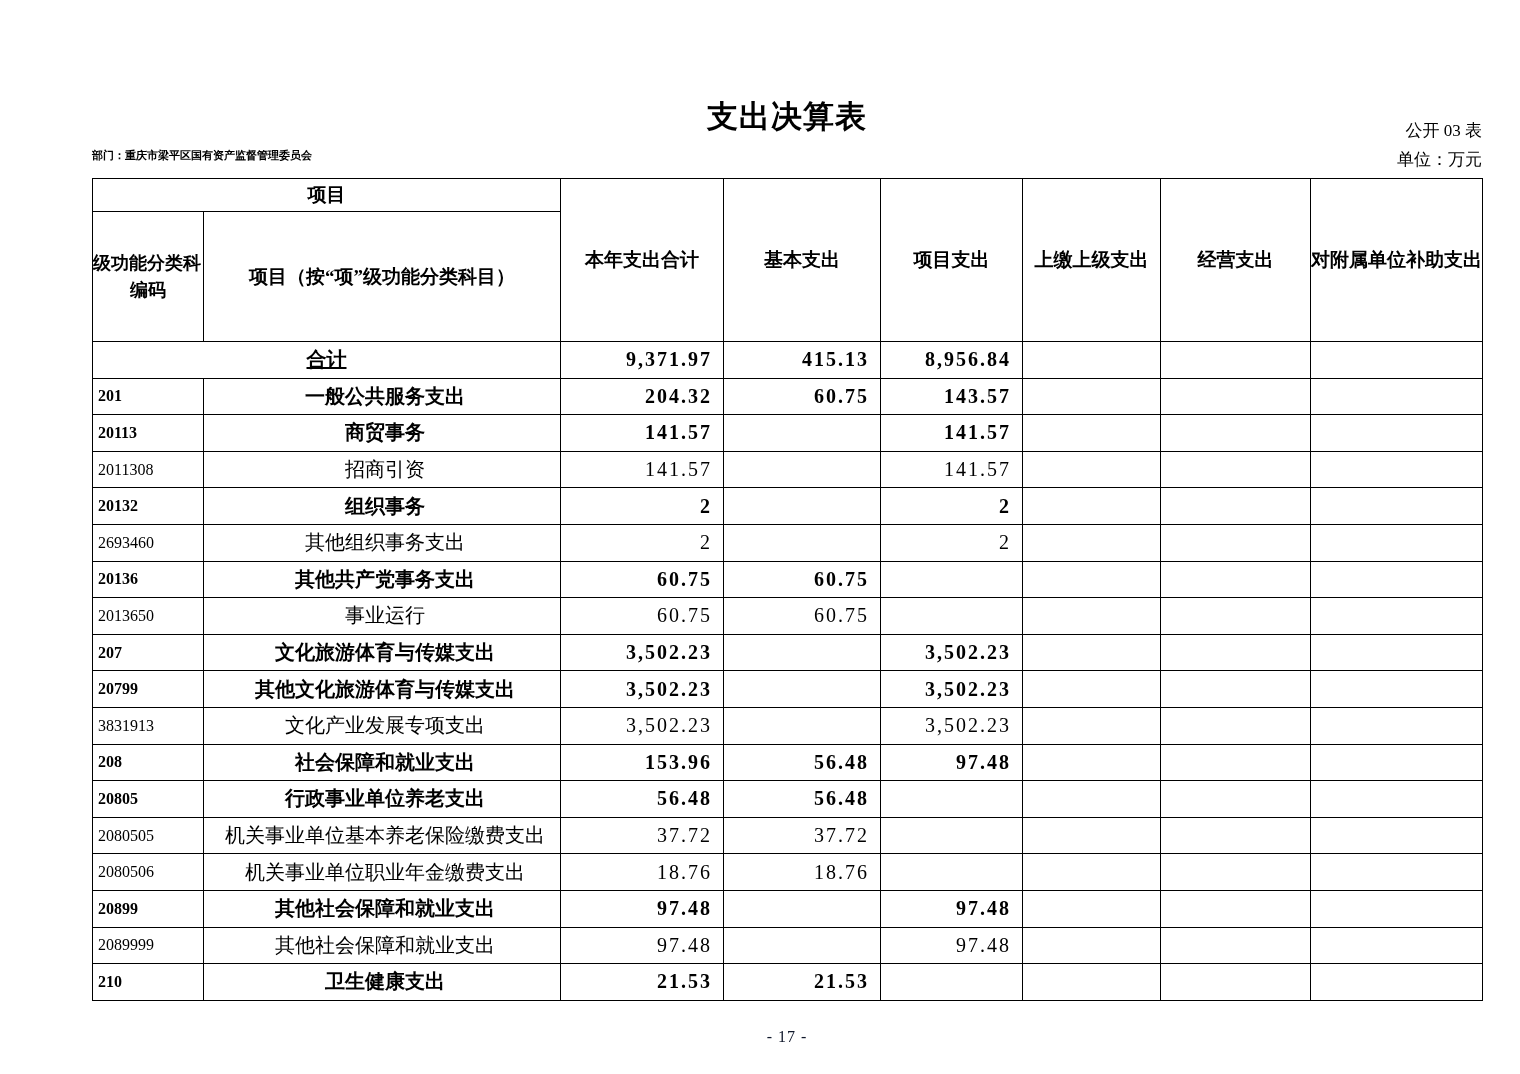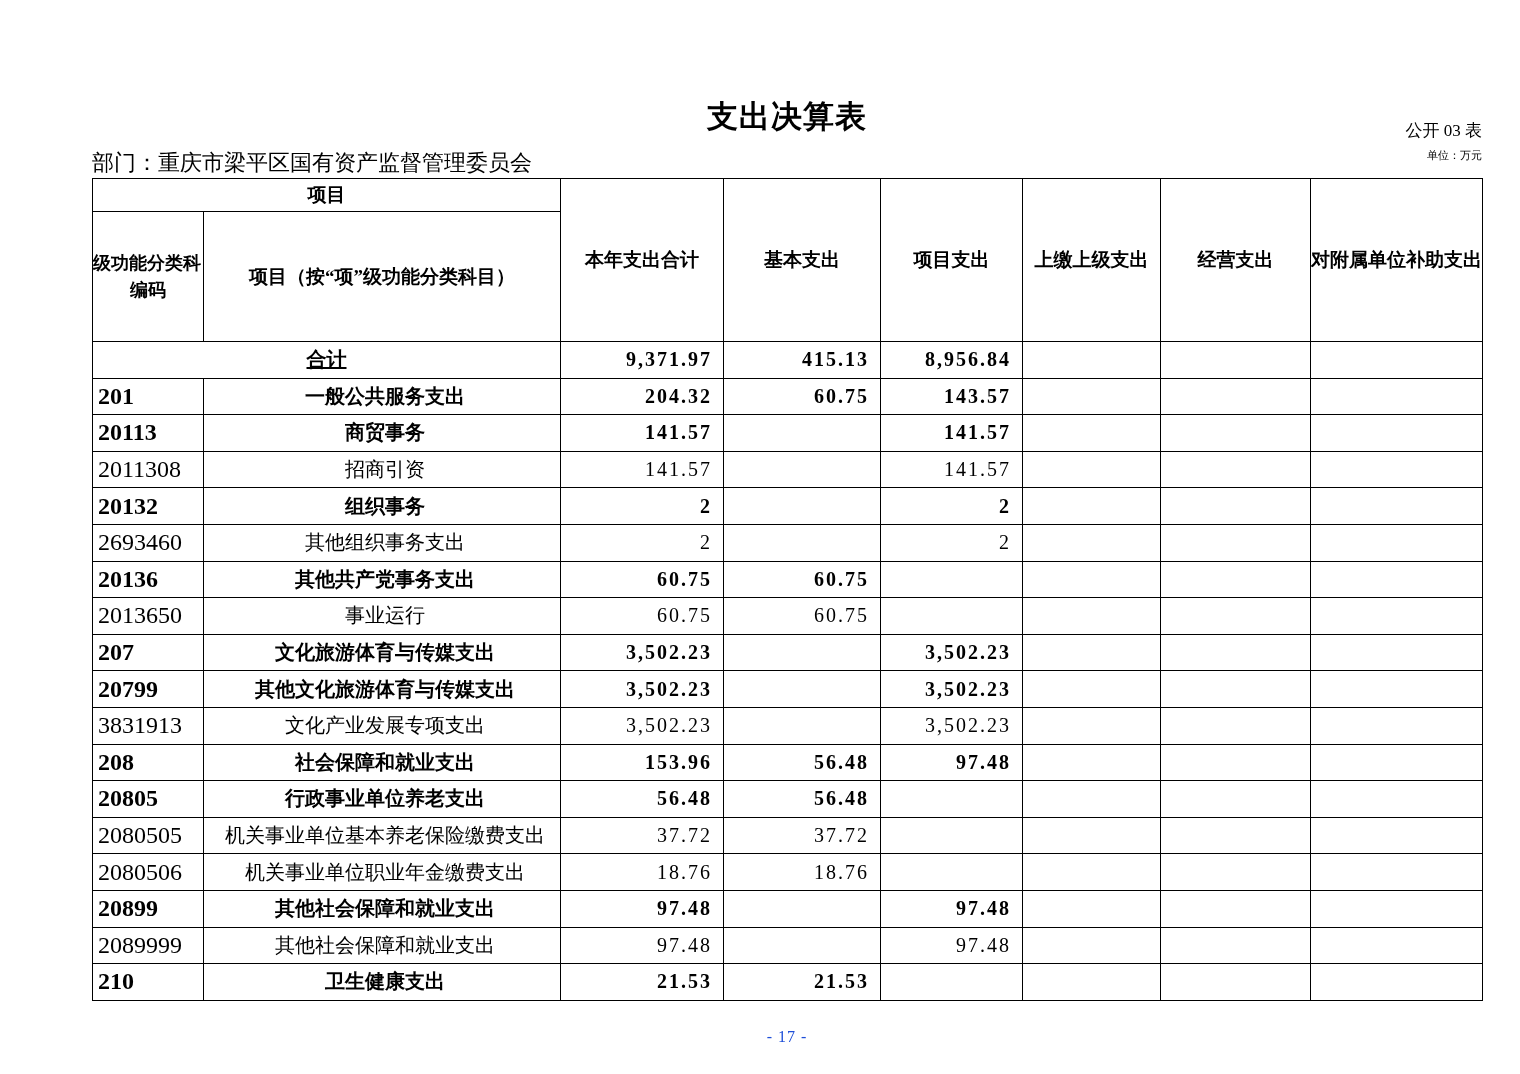--- a/index.html
+++ b/index.html
@@ -17,25 +17,26 @@
     position: absolute; top: 60px; left: 92px; width: 1390px;
     text-align: center;
     font-size: 31px; font-weight: bold; letter-spacing: 1px; margin-top: 36px;
   }
   .form-code {
     position: absolute; top: 119px; right: 38px;
     font-size: 17px;
   }
   .dept {
     position: absolute; top: 148px; left: 92px;
-    font-size: 22px;
+    font-size: 11px;
+    font-weight: bold;
   }
   .unit {
     position: absolute; top: 148px; right: 38px;
-    font-size: 11px;
+    font-size: 17px;
   }
 
   table.main {
     position: absolute; top: 178px; left: 92px; width: 1390px;
     border-collapse: collapse; table-layout: fixed;
   }
   table.main th, table.main td {
     border: 1.5px solid #000;
     vertical-align: middle;
     overflow: hidden;
@@ -44,30 +45,30 @@
   thead th {
     font-weight: bold;
     text-align: center;
     font-size: 19px;
   }
   tr.hr1 { height: 33px; }
   tr.hr2 { height: 130px; }
   th.h-code { font-size: 18px; line-height: 1.5; }
   tbody tr { height: 36.6px; }
 
-  td.code  { text-align: left;  padding-left: 5px;  font-size: 24px; }
+  td.code  { text-align: left;  padding-left: 5px;  font-size: 16px; }
   td.name  { text-align: center;  padding-left: 6px;  font-size: 20px; }
   td.num   { text-align: right; padding-right: 11px; font-size: 20px; letter-spacing: 2px; }
   tr.bold td { font-weight: bold; }
   td.c-total-label { text-align: center; font-size: 20px; text-decoration: underline; }
 
   .page-num {
     position: absolute; top: 1028px; left: 92px; width: 1390px;
     text-align: center; font-size: 16px; letter-spacing: 1px;
-    color: #1d4ed8;
+    color: #0f172a;
   }
 </style>
 </head>
 <body>
 
 <div class="page">
 
   <h1 class="title">支出决算表</h1>
   <div class="form-code">公开 03 表</div>
   <div class="dept">部门：重庆市梁平区国有资产监督管理委员会</div>

